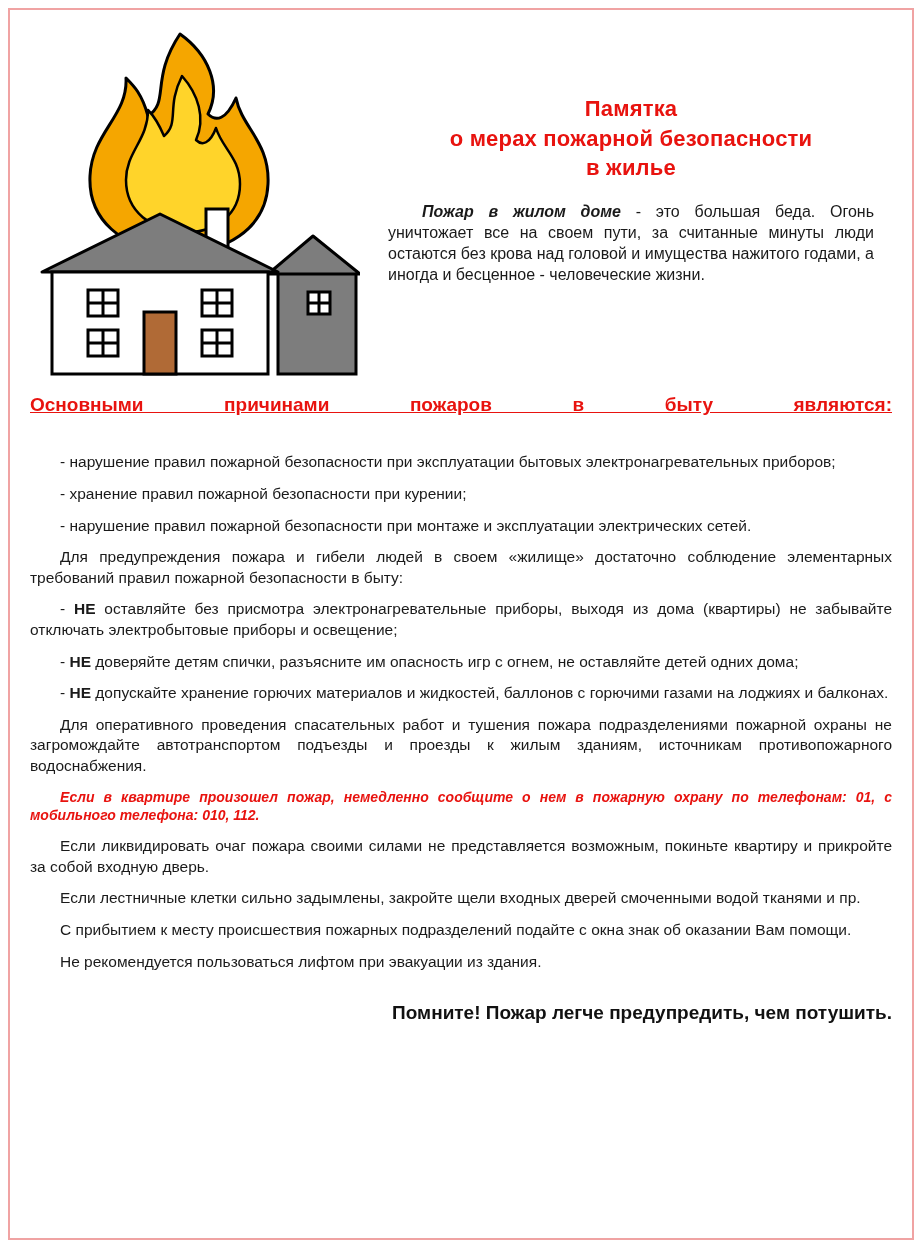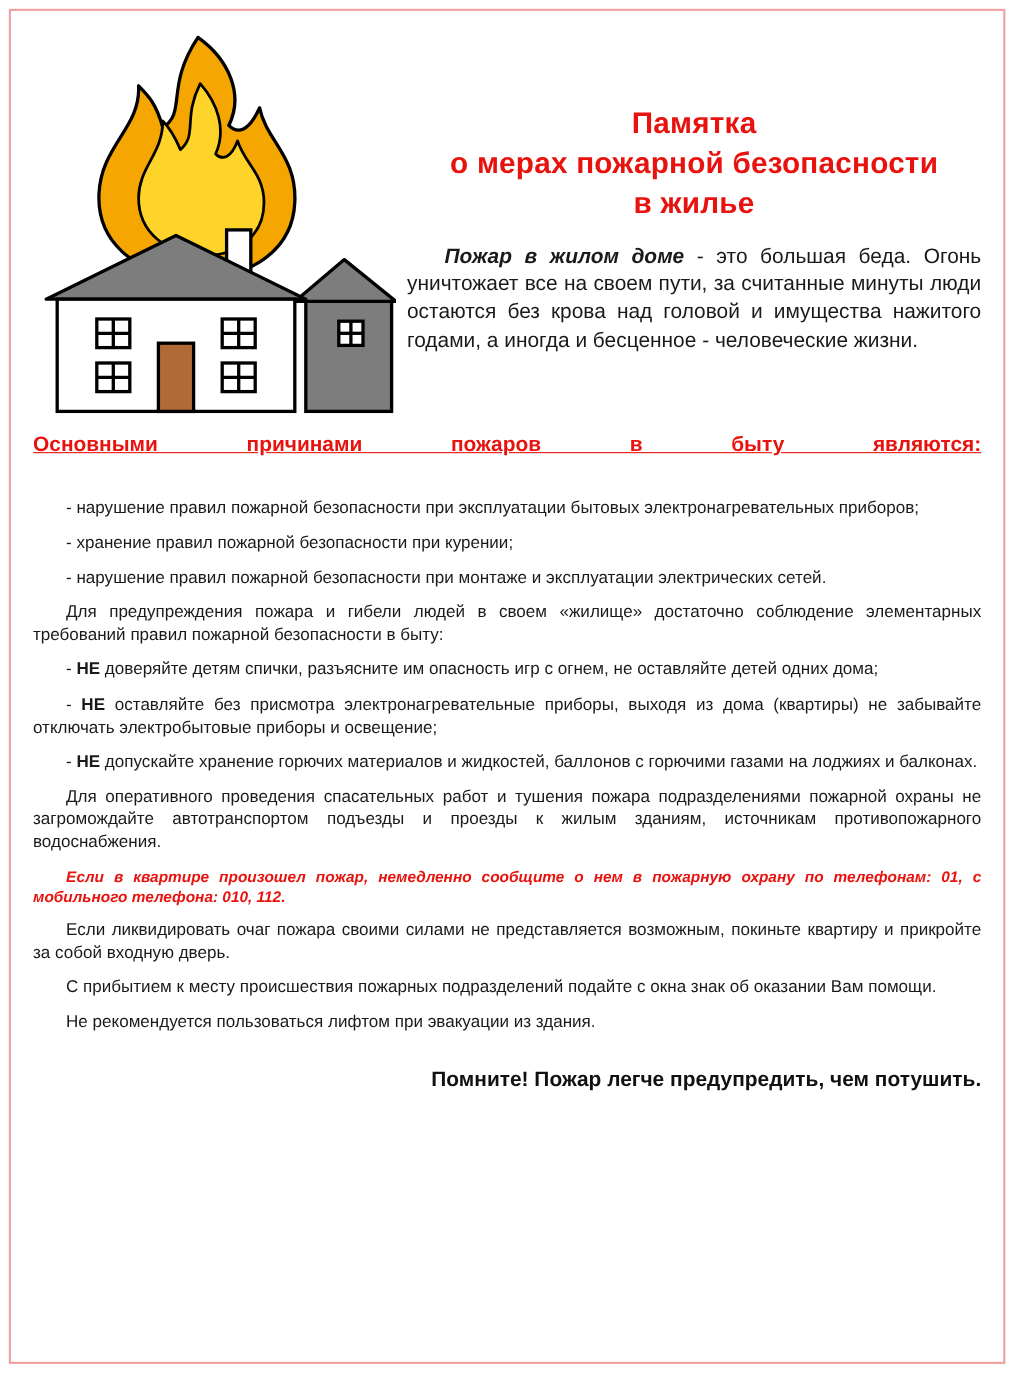--- a/index.html
+++ b/index.html
@@ -40,33 +40,33 @@
     height: 355px;
     position: relative;
   }
   .illustration svg { display: block; }
   .header-right {
     flex: 1 1 auto;
     padding-top: 70px;
   }
   .title {
     color: #e8130f;
-    font-size: 27px;
+    font-size: 22px;
     font-weight: bold;
     text-align: center;
     line-height: 1.35;
     margin: 0 0 18px 0;
     letter-spacing: .2px;
   }
   .intro {
-    font-size: 19px;
+    font-size: 16px;
     line-height: 1.32;
     text-align: justify;
     text-justify: inter-word;
-    margin: 0;
+    margin: 18px;
     text-indent: 34px;
   }
   .intro b {
     font-style: italic;
   }
   .subtitle {
     color: #e8130f;
     font-size: 19px;
     font-weight: bold;
     line-height: 1.3;
@@ -174,29 +174,30 @@
     <p class="subtitle">Основными причинами пожаров в быту являются:</p>
 
     <div class="body">
 
       <p class="para dash">- нарушение правил пожарной безопасности при эксплуатации бытовых электронагревательных приборов;</p>
       <p class="para dash">- хранение правил пожарной безопасности при курении;</p>
       <p class="para dash">- нарушение правил пожарной безопасности при монтаже и эксплуатации электрических сетей.</p>
 
       <p class="para">Для предупреждения пожара и гибели людей в своем «жилище» достаточно соблюдение элементарных требований правил пожарной безопасности в быту:</p>
 
+      <p class="para dash"><span>- </span><b>НЕ</b><span> оставляйте без присмотра электронагревательные приборы, выходя из дома (квартиры) не забывайте отключать электробытовые приборы и освещение;</span></p>
       <p class="para dash"><span>- </span><b>НЕ</b><span> доверяйте детям спички, разъясните им опасность игр с огнем, не оставляйте детей одних дома;</span></p>
-      <p class="para dash"><span>- </span><b>НЕ</b><span> оставляйте без присмотра электронагревательные приборы, выходя из дома (квартиры) не забывайте отключать электробытовые приборы и освещение;</span></p>
       <p class="para dash"><span>- </span><b>НЕ</b><span> допускайте хранение горючих материалов и жидкостей, баллонов с горючими газами на лоджиях и балконах.</span></p>
 
       <p class="para">Для оперативного проведения спасательных работ и тушения пожара подразделениями пожарной охраны не загромождайте автотранспортом подъезды и проезды к жилым зданиям, источникам противопожарного водоснабжения.</p>
 
       <p class="emph-red">Если в квартире произошел пожар, немедленно сообщите о нем в пожарную охрану по телефонам: 01, с мобильного телефона: 010, 112.</p>
 
       <p class="para">Если ликвидировать очаг пожара своими силами не представляется возможным, покиньте квартиру и прикройте за собой входную дверь.</p>
+      <p class="para">Если лестничные клетки сильно задымлены, закройте щели входных дверей смоченными водой тканями и пр.</p>
       <p class="para">С прибытием к месту происшествия пожарных подразделений подайте с окна знак об оказании Вам помощи.</p>
       <p class="para">Не рекомендуется пользоваться лифтом при эвакуации из здания.</p>
 
       <p class="footer">Помните!  Пожар легче предупредить, чем потушить.</p>
     </div>
 
   </div>
 </div>
 
 </body></html>

